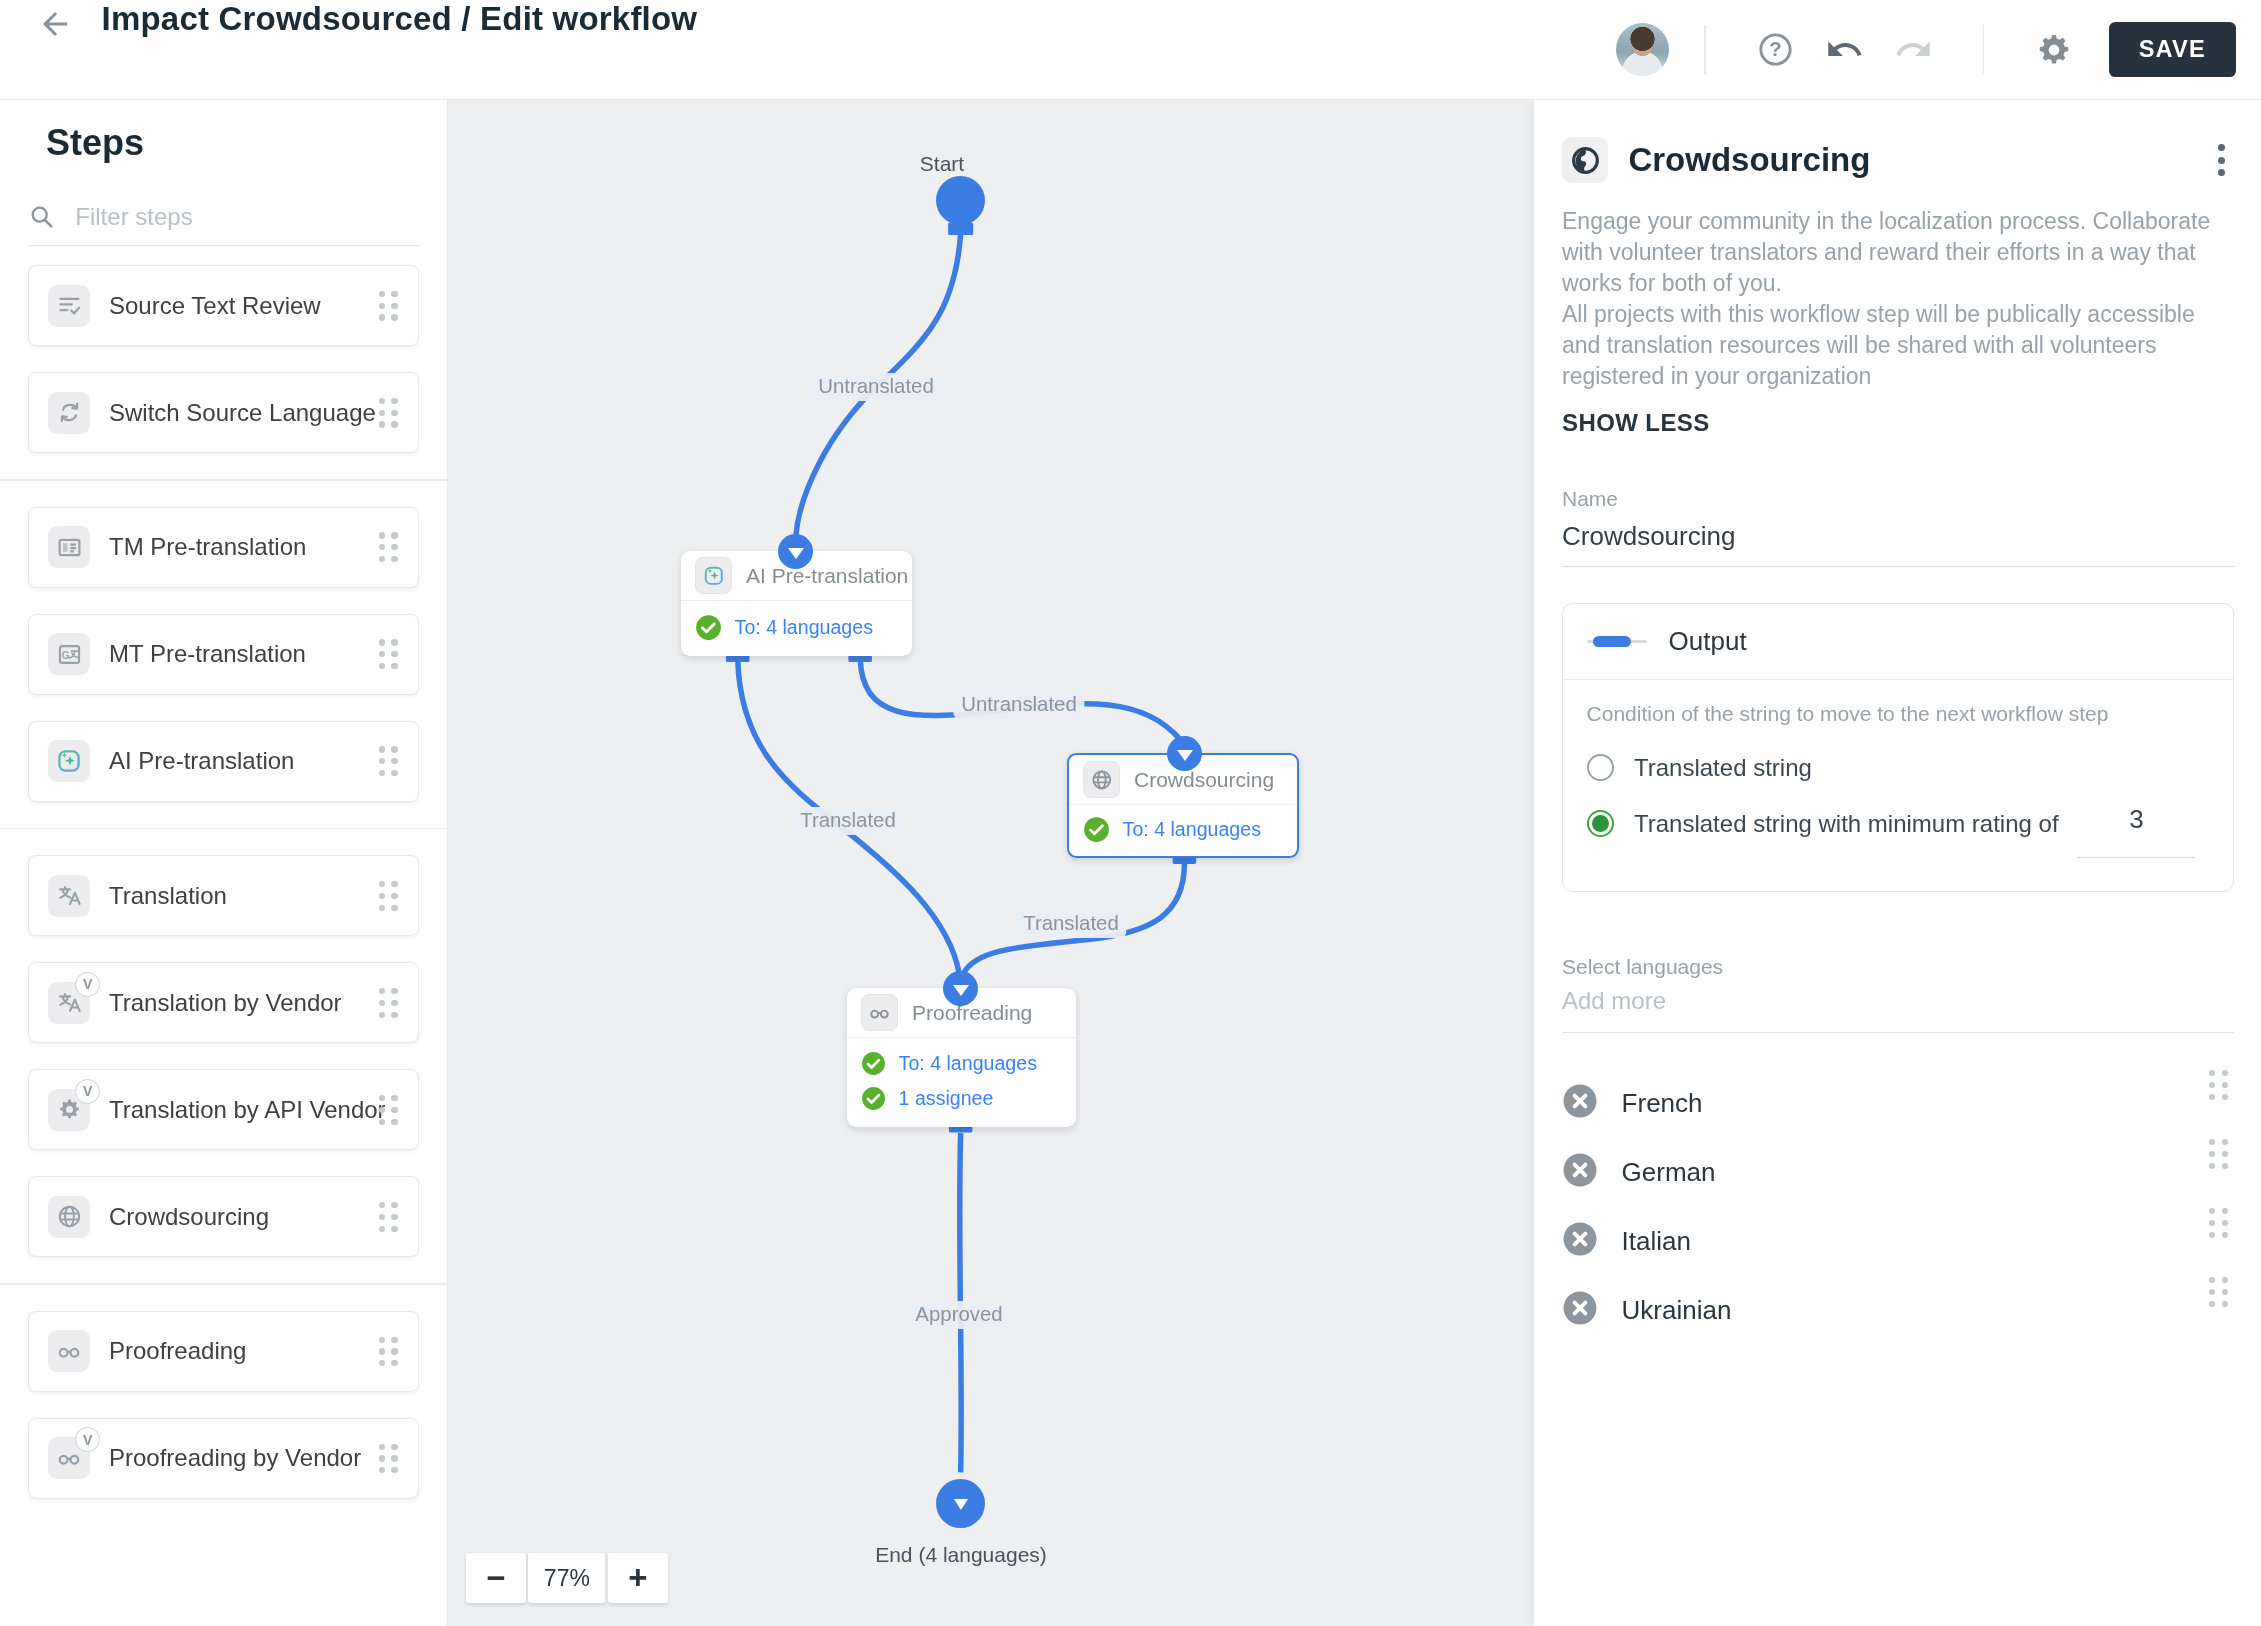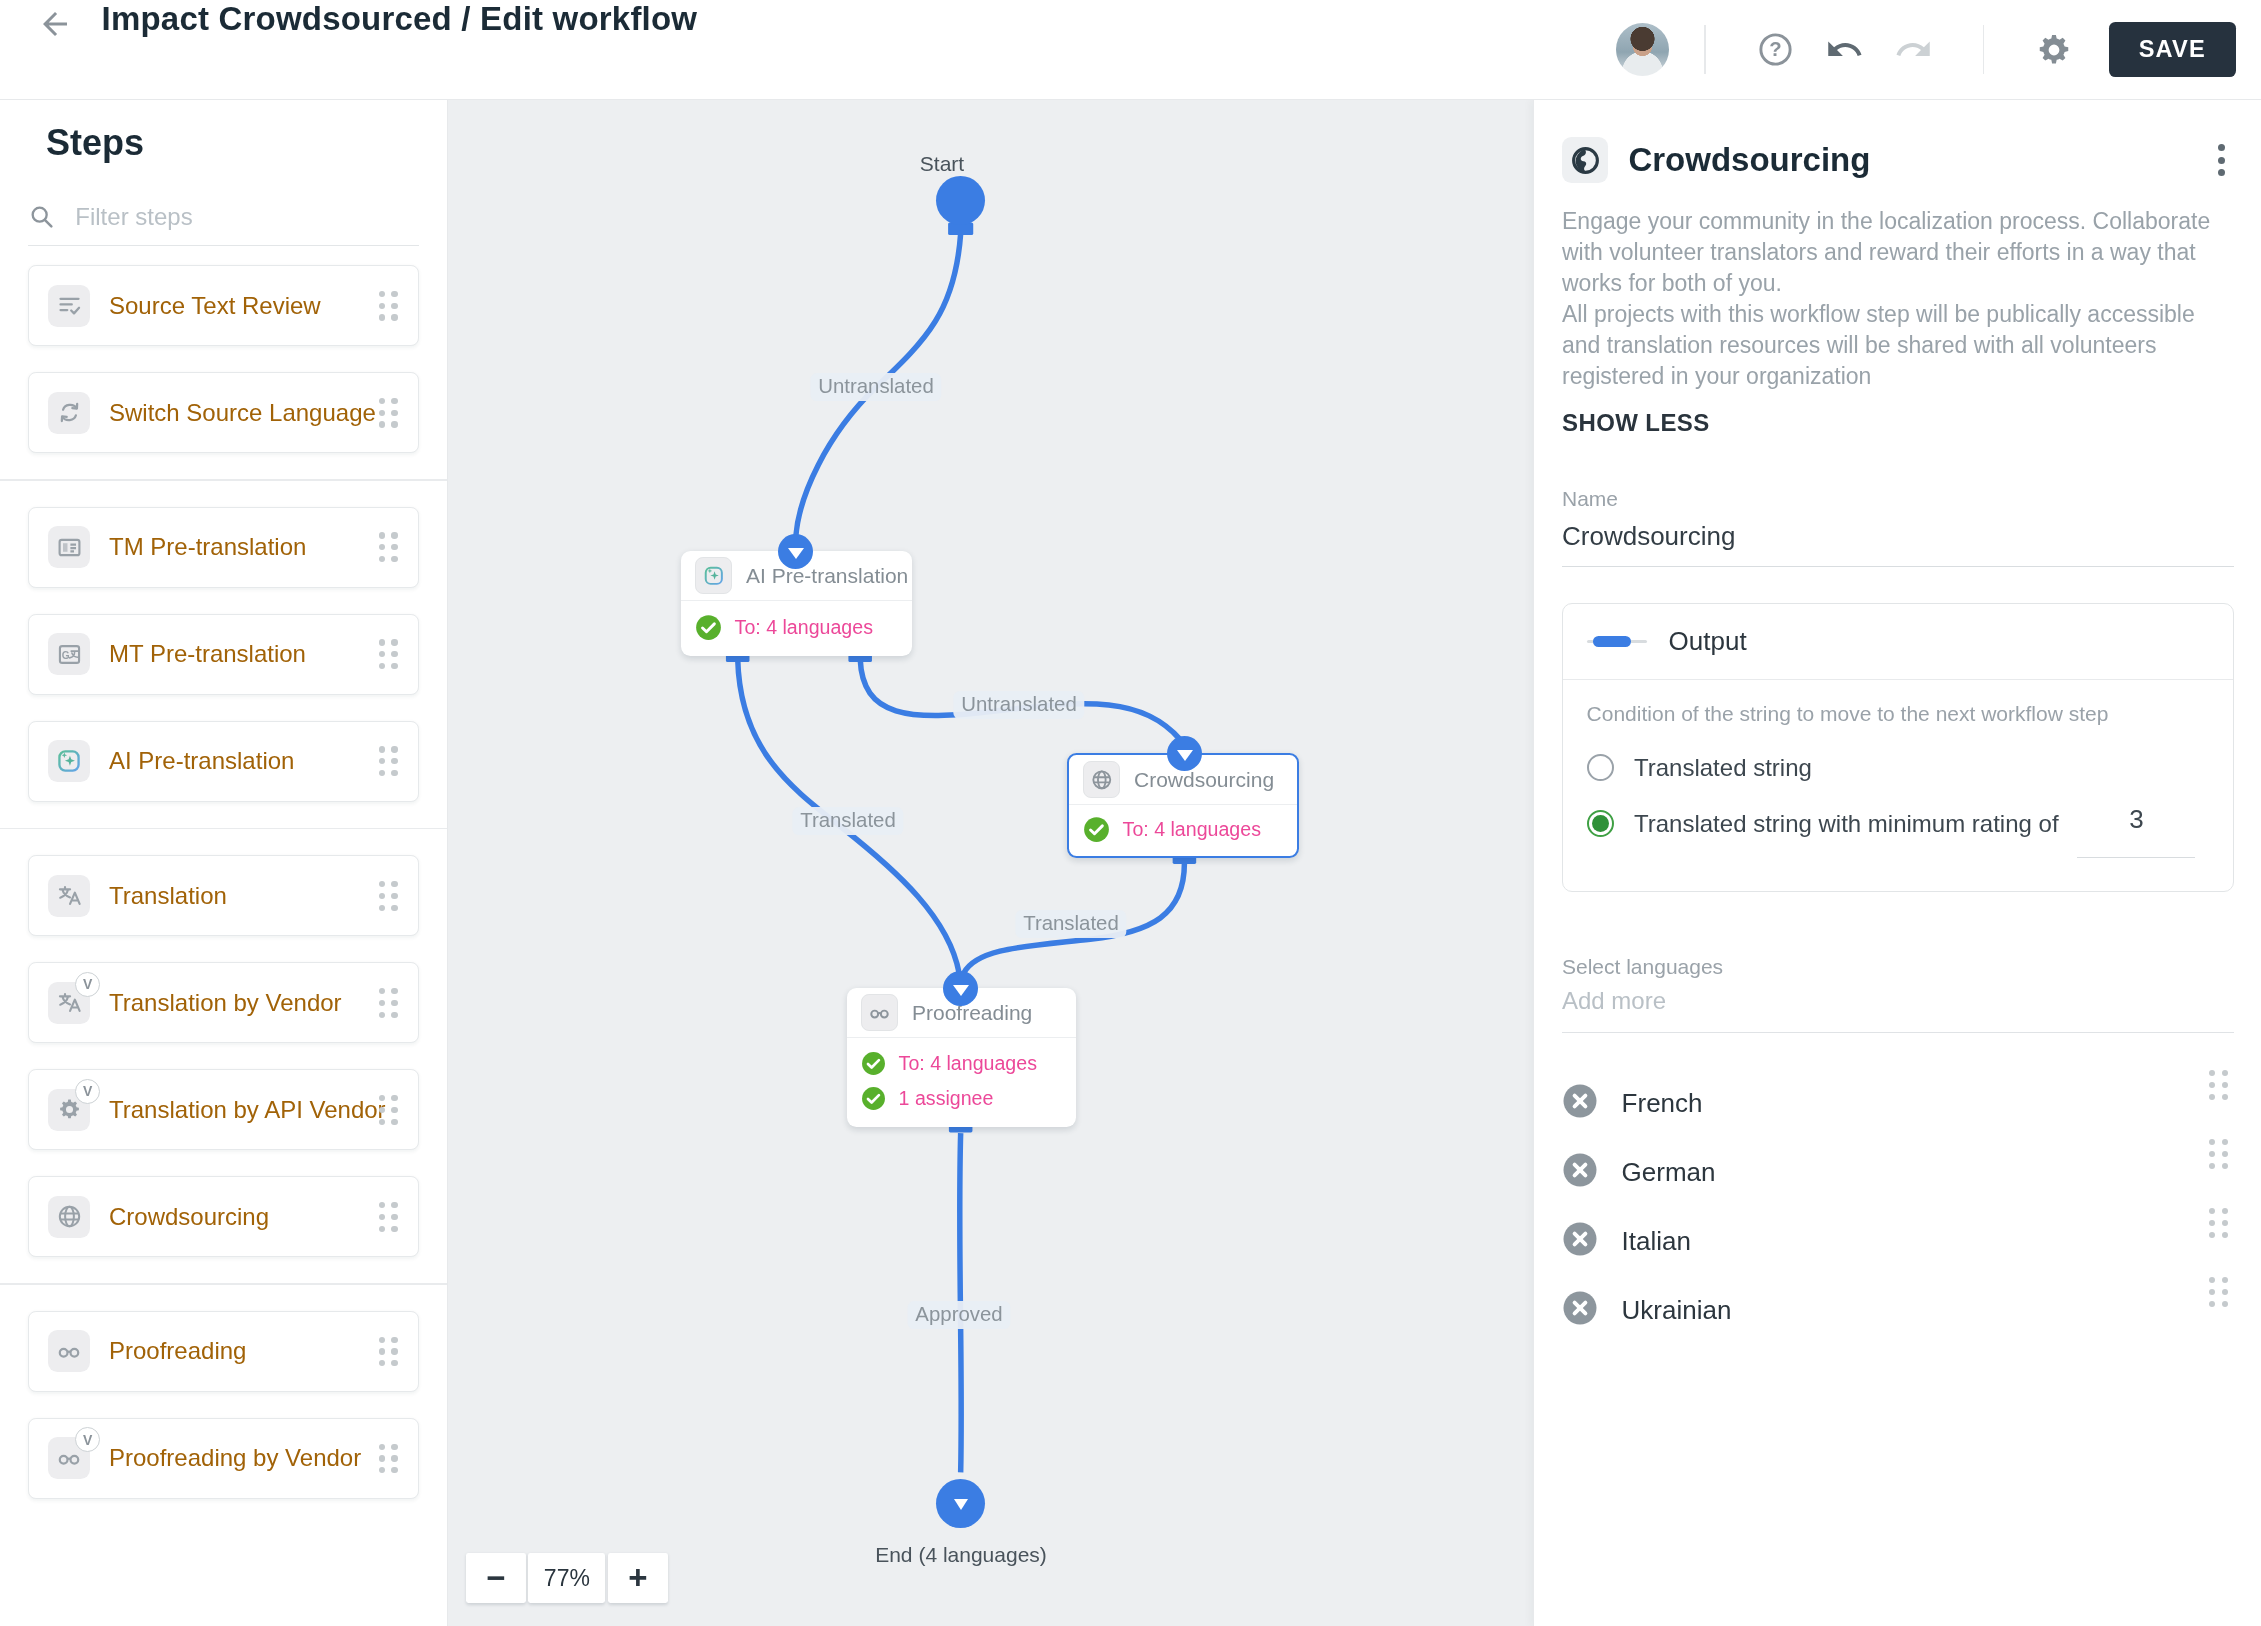--- a/index.html
+++ b/index.html
@@ -35,21 +35,21 @@
   .filter-row{display:flex;align-items:center;gap:17.3px;margin-top:38px;border-bottom:1.6px solid #e3e6e8;
               padding-bottom:12.6px;color:#8d959c;}
   .filter-input{border:none;outline:none;background:none;font-size:24px;color:#3f4a52;width:298px;}
   input::placeholder{color:#b9c0c6;}
   .step-card{position:relative;height:81px;border:1.6px solid #e6e9eb;border-radius:7.9px;background:#fff;
              box-shadow:0 1.6px 3.9px rgba(23,43,58,.06);display:flex;align-items:center;gap:19px;
              padding:0 19px;box-sizing:border-box;margin-top:26px;}
   .step-card.first{margin-top:19.6px;}
   .tile{width:42px;height:42px;border-radius:9.4px;background:#ededef;color:#99a1a8;flex:none;
         display:flex;align-items:center;justify-content:center;position:relative;}
-  .step-label{font-size:24px;color:#a16207;}
+  .step-label{font-size:24px;color:#404040;}
   .drag{position:absolute;right:17.3px;top:50%;transform:translateY(-50%);
         display:grid;grid-template-columns:repeat(2,6.3px);gap:5.5px 6.3px;background:none;border:none;padding:3.1px;}
   .drag i{width:6.3px;height:6.3px;border-radius:50%;background:#c5cacd;}
   .vbadge{position:absolute;top:-10.2px;right:-10.2px;width:25px;height:25px;border-radius:50%;background:#fff;
           border:1.6px solid #cdd2d5;color:#8b939a;font-size:14px;font-weight:bold;box-sizing:border-box;
           display:flex;align-items:center;justify-content:center;}
   .group-divider{height:1.6px;background:#e9ebed;margin:26px -28px 0;}
 
   
   .canvas{position:absolute;left:448px;top:100px;width:1085px;height:1527px;background:#edeff1;overflow:hidden;}
@@ -57,21 +57,21 @@
   .wf-node{position:absolute;background:#fff;border-radius:9.4px;box-shadow:0 2.4px 6.3px rgba(23,43,58,.14);
            box-sizing:border-box;}
   .wf-node.selected{border:2.4px solid #3b7de3;}
   .node-head{display:flex;align-items:center;gap:14px;height:50px;padding:0 14px;box-sizing:border-box;
              border-bottom:1.6px solid #eceef0;}
   .node-tile{width:35px;height:35px;border-radius:7.9px;background:#ededef;border:0.8px solid #e2e4e6;
              color:#8d959c;flex:none;display:flex;align-items:center;justify-content:center;}
   .node-title{font-size:21px;color:#848d94;white-space:nowrap;}
   .node-body{display:flex;flex-direction:column;justify-content:center;gap:9.4px;padding:6.3px 14px;box-sizing:border-box;}
   .node-row{display:flex;align-items:center;gap:12.6px;}
-  .node-row span{font-size:19.6px;color:#ec4899;white-space:nowrap;}
+  .node-row span{font-size:19.6px;color:#3b82f6;white-space:nowrap;}
   .edge-arrow{position:absolute;width:35px;height:35px;border-radius:50%;background:#3b7de3;z-index:3;
               display:flex;align-items:center;justify-content:center;}
   .edge-arrow::after{content:"";width:0;height:0;border-left:8.6px solid transparent;
               border-right:8.6px solid transparent;border-top:11.8px solid #fff;margin-top:3.1px;}
   .terminal{position:absolute;width:49px;height:49px;border-radius:50%;background:#3b7de3;z-index:2;
             display:flex;align-items:center;justify-content:center;border:none;padding:0;}
   .terminal.end::after{content:"";width:0;height:0;border-left:7.9px solid transparent;
             border-right:7.9px solid transparent;border-top:11px solid #fff;margin-top:2.4px;}
   .terminal-label{position:absolute;transform:translateX(-50%);font-size:21px;color:#49535b;white-space:nowrap;z-index:2;}
   .flow-label{position:absolute;transform:translate(-50%,-50%);font-size:20.4px;color:#8b949b;

